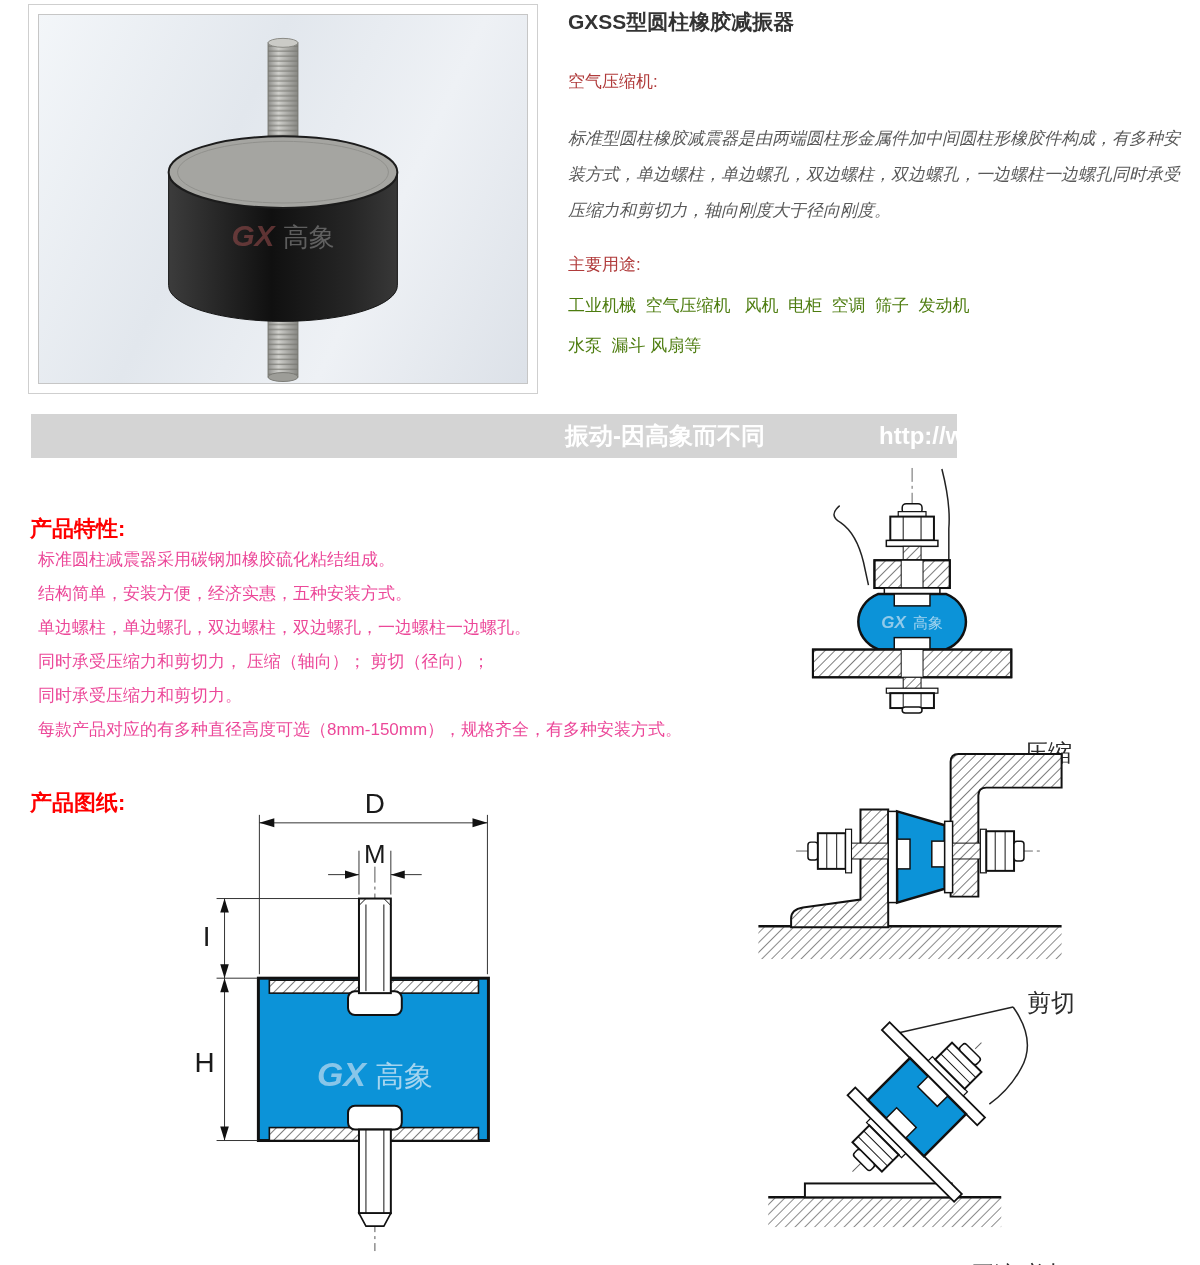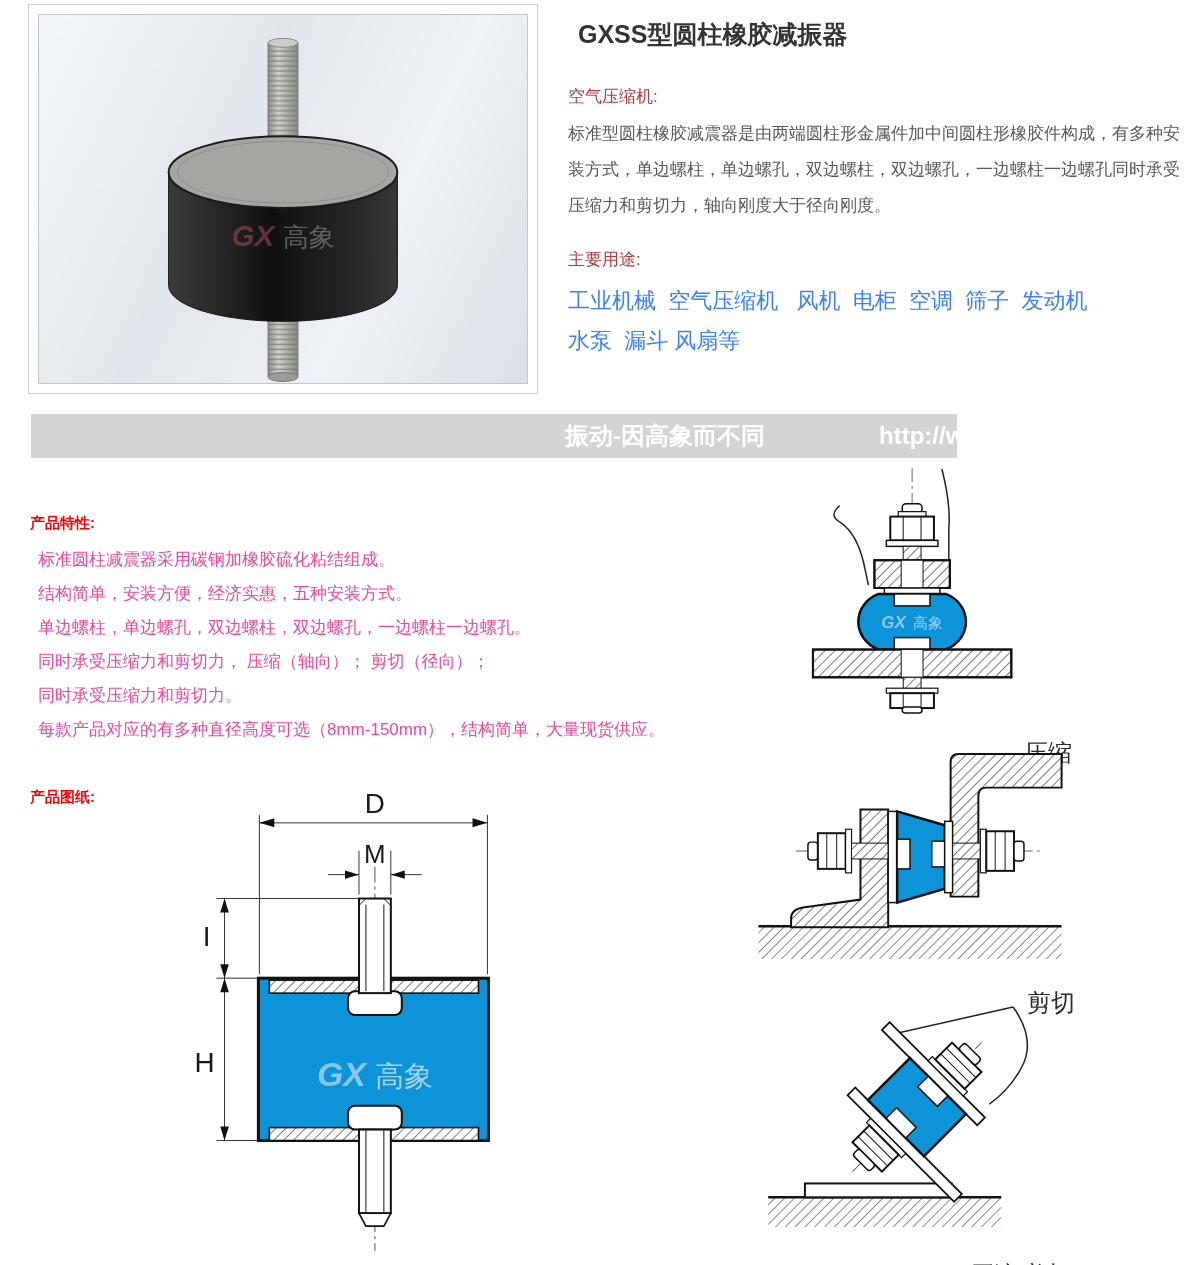--- a/index.html
+++ b/index.html
@@ -6,35 +6,35 @@
   body{font-family:"Liberation Sans","DejaVu Sans",sans-serif;color:#595959;}
   .page{position:relative;width:1200px;height:1265px;background:#fff;overflow:hidden;}
 
   
   .photo-frame{position:absolute;left:28px;top:4px;width:510px;height:390px;border:1px solid #cfcfcf;background:#fff;padding:9px;box-sizing:border-box;}
   .photo-inner{width:100%;height:100%;border:1px solid #c6c6c6;box-sizing:border-box;
     background:linear-gradient(115deg,#f3f6f9 0%,#e2e7ed 38%,#eef1f5 68%,#dce1e8 100%);}
 
   
   .info{position:absolute;left:568px;top:8px;width:615px;}
-  .title{font-size:25px;font-weight:bold;color:#333;margin:10px;}
+  .title{font-size:21px;font-weight:bold;color:#333;margin:0;}
   .sec-head{color:#b03b3b;font-size:17px;margin-top:34px;}
-  .para{font-size:17px;line-height:36px;color:#595959;margin-top:8px;}
+  .para{font-size:17px;line-height:36px;color:#595959;margin-top:28px;font-style:italic;}
   .usage-head{margin-top:24px;}
-  .usage-line{font-size:22px;line-height:40px;color:#3b82f6;white-space:pre-wrap;}
+  .usage-line{font-size:17px;line-height:40px;color:#4d7c0f;white-space:pre-wrap;}
   .usage-wrap{margin-top:10px;}
 
   
   .banner{position:absolute;left:31px;top:414px;width:926px;height:44px;background:#d4d4d4;}
   .banner span{position:absolute;top:0;line-height:44px;color:#fff;font-weight:bold;font-size:24px;white-space:nowrap;}
   .banner .slogan{left:534px;}
   .banner .site{left:848px;}
 
   
-  .feat-head,.draw-head{position:absolute;left:30px;color:#f00;font-weight:bold;font-size:15px;}
+  .feat-head,.draw-head{position:absolute;left:30px;color:#f00;font-weight:bold;font-size:22px;}
   .feat-head{top:514px;}
   .feat-list{position:absolute;left:38px;top:543px;width:700px;}
   .feat-item{font-size:17px;line-height:34px;color:#ec4899;white-space:pre-wrap;}
   .draw-head{top:788px;}
 
   .drawing{position:absolute;left:182px;top:787px;}
   .illus{position:absolute;}
   .illus1{left:782px;top:466px;width:290px;}
   .illus2{left:745px;top:748px;width:330px;}
   .illus3{left:752px;top:1003px;width:320px;}
@@ -114,21 +114,21 @@
     <span class="site">http://www.gx-sh.com</span>
   </div>
 
   <div class="feat-head">产品特性:</div>
   <div class="feat-list">
     <div class="feat-item">标准圆柱减震器采用碳钢加橡胶硫化粘结组成。</div>
     <div class="feat-item">结构简单，安装方便，经济实惠，五种安装方式。</div>
     <div class="feat-item">单边螺柱，单边螺孔，双边螺柱，双边螺孔，一边螺柱一边螺孔。</div>
     <div class="feat-item">同时承受压缩力和剪切力， 压缩（轴向）； 剪切（径向）；</div>
     <div class="feat-item">同时承受压缩力和剪切力。</div>
-    <div class="feat-item">每款产品对应的有多种直径高度可选（8mm-150mm），结构简单，大量现货供应。</div>
+    <div class="feat-item">每款产品对应的有多种直径高度可选（8mm-150mm），规格齐全，有多种安装方式。</div>
   </div>
 
   <div class="draw-head">产品图纸:</div>
 
   <div class="drawing">
     <svg width="340" height="478" viewBox="0 0 340 480">
       <defs>
         <pattern id="hatchP" width="7" height="7" patternUnits="userSpaceOnUse" patternTransform="rotate(45)">
           <line x1="0" y1="0" x2="0" y2="7" stroke="#222" stroke-width="1.2"></line>
         </pattern>

